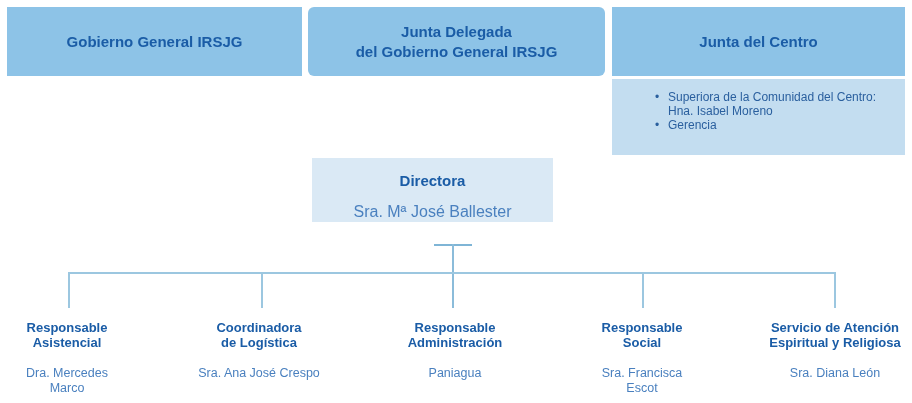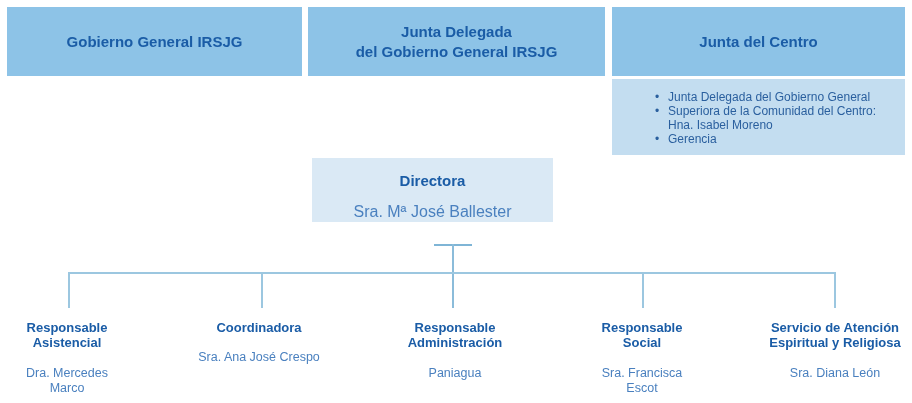--- a/index.html
+++ b/index.html
@@ -8,21 +8,21 @@
     position:relative; width:912px; height:403px; background:#ffffff;
     font-family:"Liberation Sans", sans-serif; overflow:hidden;
   }
   
   .topbox {
     position:absolute; top:7px; height:69px; background:#8dc3e7;
     display:flex; flex-direction:column; justify-content:center; align-items:center;
     text-align:center; color:#1a5ca6; font-weight:700; font-size:15px; line-height:1.32;
   }
   #box-gobierno { left:7px;   width:295px; }
-  #box-junta-delegada { left:308px; width:297px; }
+  #box-junta-delegada { left:308px; width:297px;border-radius:6px; }
   #box-junta-centro { left:612px; width:293px; }
 
   
   #junta-centro-panel {
     position:absolute; left:612px; top:79px; width:293px; height:76px;
     background:#c3ddf0;
   }
   #junta-centro-panel ul {
     list-style:none; margin:11px 8px 0 43px; color:#2a5f9e;
     font-size:12px; line-height:14px;
@@ -74,21 +74,20 @@
     <div>del Gobierno General IRSJG</div>
   </div>
 
   <div class="topbox" id="box-junta-centro">
     <div>Junta del Centro</div>
     <div></div>
   </div>
 
   <div id="junta-centro-panel">
     <ul>
-      <li>Junta Delegada del Gobierno General</li>
       <li>Superiora de la Comunidad del Centro: Hna. Isabel Moreno</li>
       <li>Gerencia</li>
     </ul>
   </div>
 
   <div id="director-box">
     <div class="d-title">Directora</div>
     <div class="d-name">Sra. Mª José Ballester</div>
   </div>
 
@@ -107,20 +106,21 @@
     </div>
     <div class="dept-name">
       <div>Dra. Mercedes</div>
       <div>Marco</div>
     </div>
   </div>
 
   <div class="dept" id="dept-1">
     <div class="dept-title">
       <div>Coordinadora</div>
+      <div>de Logística</div>
     </div>
     <div class="dept-name">
       <div>Sra. Ana José Crespo</div>
       <div></div>
     </div>
   </div>
 
   <div class="dept" id="dept-2">
     <div class="dept-title">
       <div>Responsable</div>

